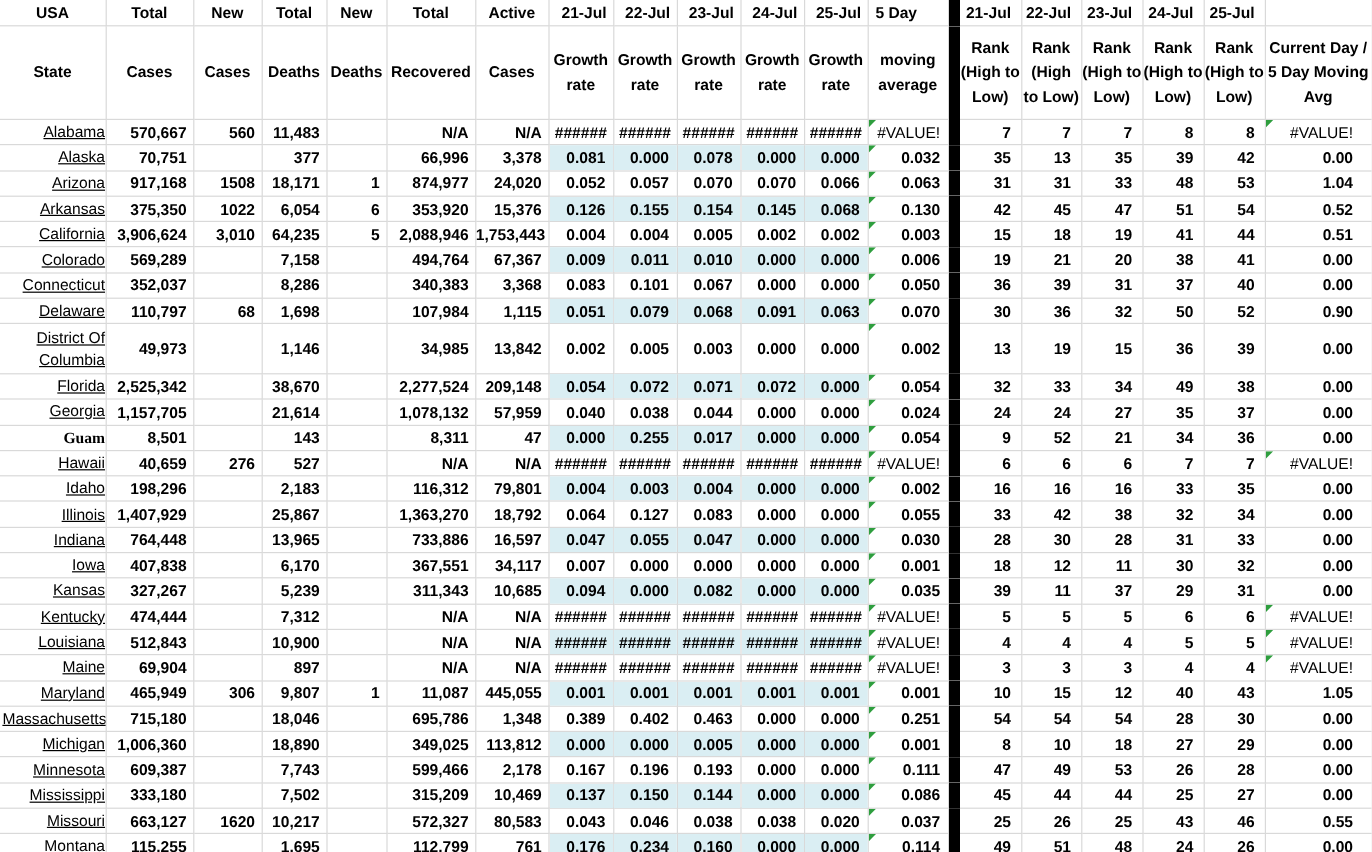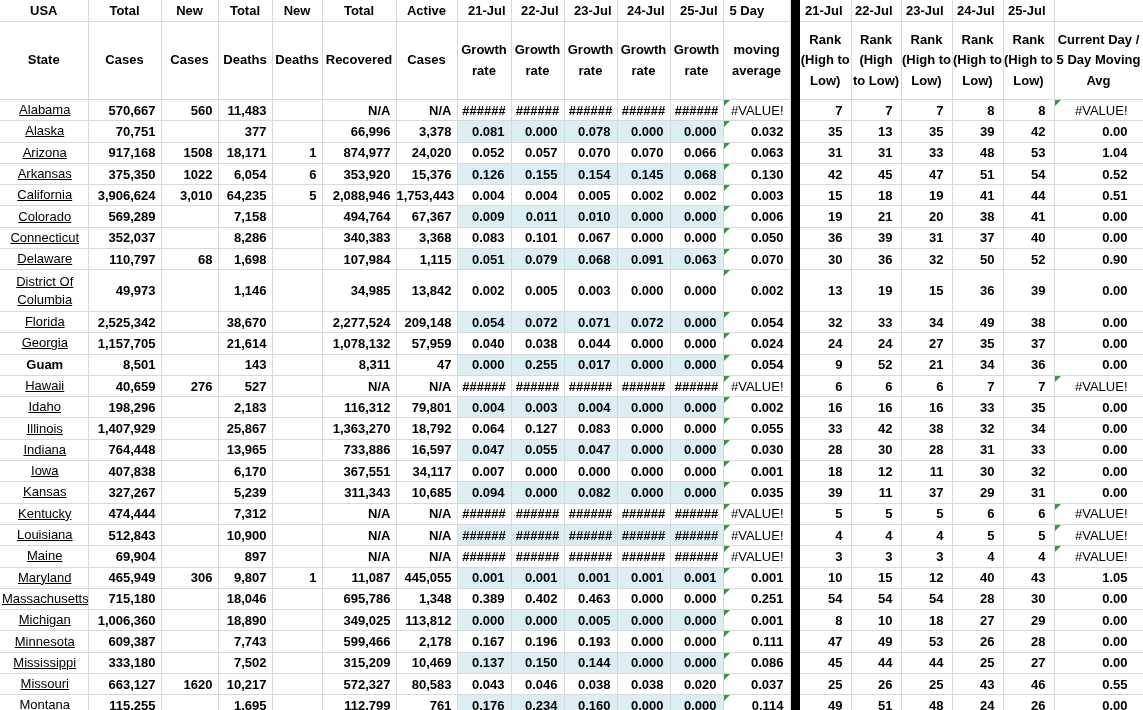--- a/index.html
+++ b/index.html
@@ -9,23 +9,23 @@
         overflow:hidden;white-space:nowrap;font-size:13px;padding:0;position:relative;
         vertical-align:middle;}
   thead tr.r1 th{height:21px;font-weight:700;}
   thead tr.r2 th{height:77px;font-weight:700;white-space:normal;line-height:1.55;text-align:center;}
   .h-center{text-align:center;}
   .h-date{text-align:right;padding-right:5px;}
   .h-rdate{text-align:right;padding-right:8px;}
   .h-5day{text-align:left;padding-left:6px;}
   tbody td{height:20.3px;font-weight:700;}
   tr.tall td{height:40.6px;}
-  td.state{font-weight:400;text-decoration:underline;text-align:center;padding-left:2px;
+  td.state{font-weight:400;text-decoration:underline;text-align:right;padding-left:2px;
            white-space:normal;line-height:18px;}
-  td.state.bold{font-weight:700;text-decoration:none;}
+  td.state.bold{font-weight:700;text-decoration:none;font-family:Liberation Serif, serif;}
   td.num{text-align:right;padding-right:5px;}
   td.growth{text-align:right;padding-right:6px;}
   td.growth.band{background:#daeef3;}
   td.fill{text-align:center;padding-right:0;}
   td.avg{text-align:right;padding-right:6px;}
   td.rank{text-align:right;padding-right:8px;}
   td.current{text-align:right;padding-right:15px;}
   td.err{font-weight:400;}
   .divider{background:#000;border:none;}
   .flag{position:absolute;top:0;left:0;width:0;height:0;

